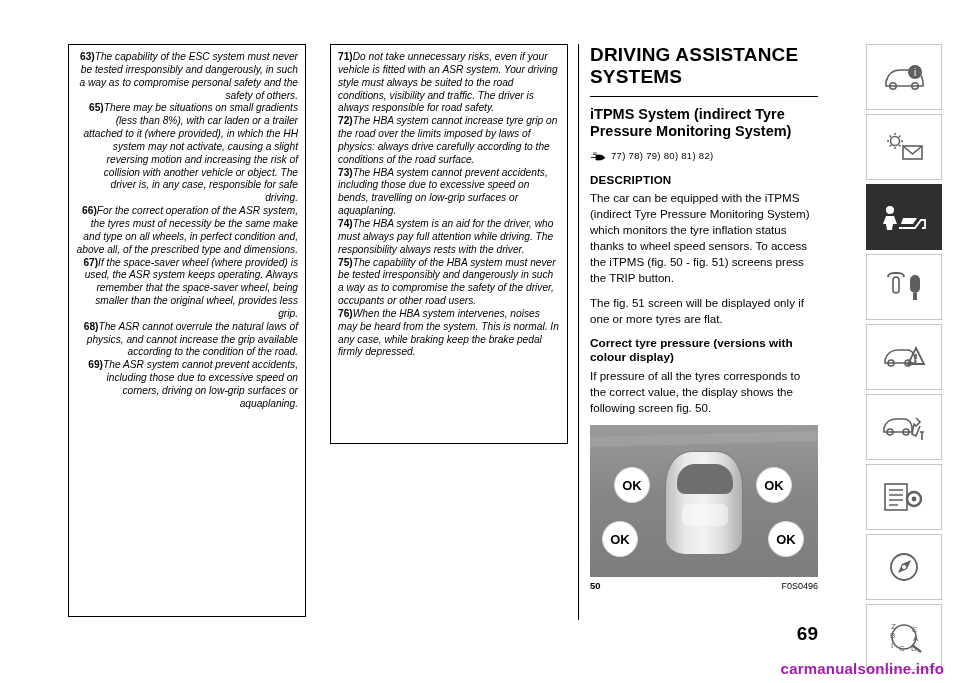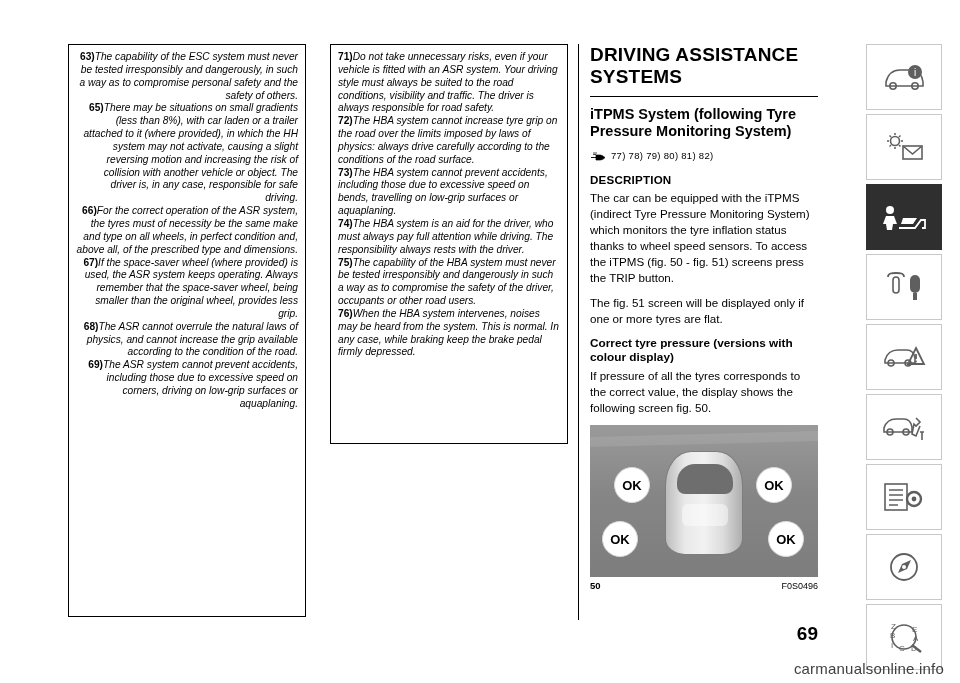--- a/index.html
+++ b/index.html
@@ -188,22 +188,23 @@
     background: #fff;
   }
   .rail-item.active { background: #2f2f2f; border-color: #2f2f2f; }
   .rail-item svg { position: absolute; left: 50%; top: 50%; transform: translate(-50%,-50%); }
 
   
   .watermark {
     position: absolute;
     right: 16px; bottom: 6px;
     font-size: 15px;
-    color: #404040;
+    color: #a21caf;
     letter-spacing: 0.2px;
+    font-weight: bold;
   }
 </style>
 </head>
 <body>
 
 <div class="page">
 
   <div class="col1">
     <div class="warnbox box1">
       <p><b>63)</b><span>The capability of the ESC system must never be tested irresponsibly and dangerously, in such a way as to compromise personal safety and the safety of others.</span></p>
@@ -224,21 +225,21 @@
       <p><b>75)</b><span>The capability of the HBA system must never be tested irresponsibly and dangerously in such a way as to compromise the safety of the driver, occupants or other road users.</span></p>
       <p><b>76)</b><span>When the HBA system intervenes, noises may be heard from the system. This is normal. In any case, while braking keep the brake pedal firmly depressed.</span></p>
     </div>
   </div>
 
   <div class="vdivider"></div>
 
   <div class="col3">
     <h1 class="chapter-title">DRIVING ASSISTANCE SYSTEMS</h1>
     <hr class="rule">
-    <h2 class="section-title">iTPMS System (following Tyre Pressure Monitoring System)</h2>
+    <h2 class="section-title">iTPMS System (indirect Tyre Pressure Monitoring System)</h2>
 
     <div class="refs">
       <span class="hand">
         <svg width="16" height="12" viewBox="0 0 16 12">
           <path d="M1 7.5 L6 7.5 L6 5 L9 5 C11 5 12.5 5.6 13.5 6.4 L15 7.6 L13.5 8.8 C12.5 9.6 11 10 9 10 L6 10 L6 7.5 Z
                    M3 4.5 L6 4.5 M3 3 L7 3" fill="#000" stroke="#000" stroke-width="0.7"></path>
         </svg>
       </span>
       <span>77) 78) 79) 80) 81) 82)</span>
     </div>

